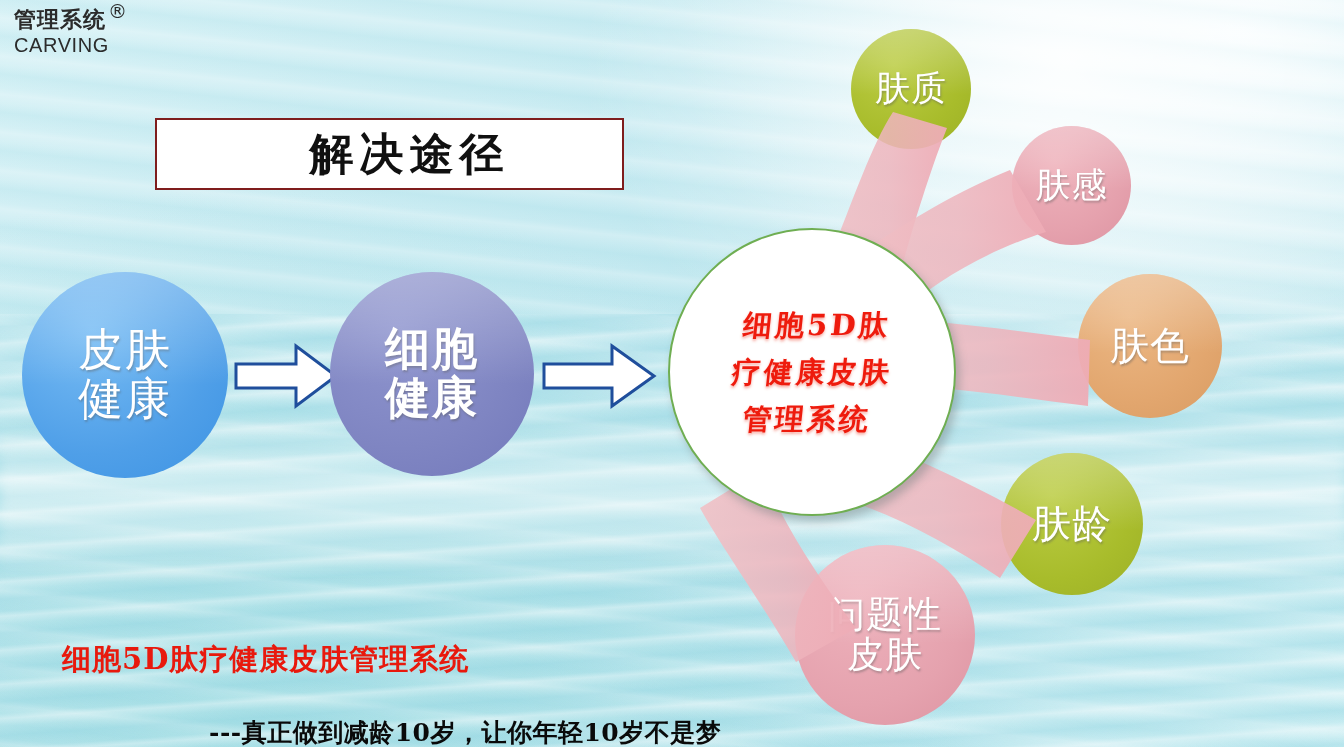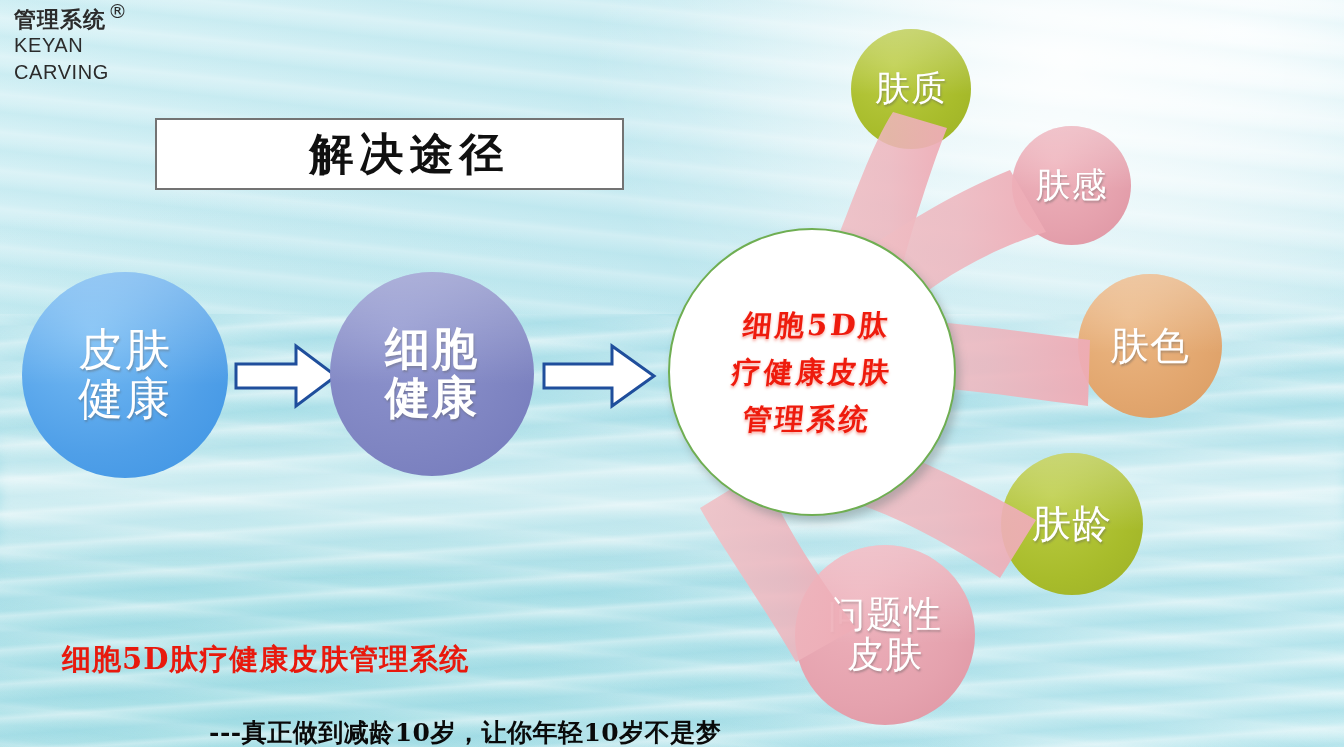--- a/index.html
+++ b/index.html
@@ -68,21 +68,21 @@
     font-size:19px;line-height:1;margin-left:2px;position:relative;top:-6px;
   }
   .logo-en{
     font-size:20px;line-height:1.18;letter-spacing:.6px;margin-top:3px;
     font-family:"Liberation Sans",sans-serif;font-weight:400;color:#2b2b2b;
   }
 
   
   .title-box{
     position:absolute;left:155px;top:118px;width:469px;height:72px;
-    background:#ffffff;border:2px solid #737373;box-sizing:border-box;
+    background:#ffffff;border:2px solid #7f1d1d;box-sizing:border-box;
     display:flex;align-items:center;justify-content:center;
   }
   .title-text{
     font-family:"DejaVu Serif","Liberation Serif",serif;
     font-size:44px;font-weight:700;color:#101010;letter-spacing:6px;
     transform:translateX(20px);
   }
 
   
   .circ{
@@ -168,21 +168,20 @@
 <div id="slide">
 
   <div class="bg-base"></div>
   <div class="bg-waves"></div>
   <div class="bg-waves2"></div>
   <div class="bg-sheen"></div>
   <div class="bg-glow"></div>
 
   <div class="logo">
     <span class="logo-cn">管理系统</span><span class="logo-r">®</span>
-    <div class="logo-en">KEYAN</div>
     <div class="logo-en">CARVING</div>
   </div>
 
   <div class="title-box">
     <span class="title-text">解决途径</span>
   </div>
 
   <svg id="connectors" viewBox="0 0 1344 747">
     <defs>
       <linearGradient id="pk" x1="0" y1="0" x2="1" y2="0">

